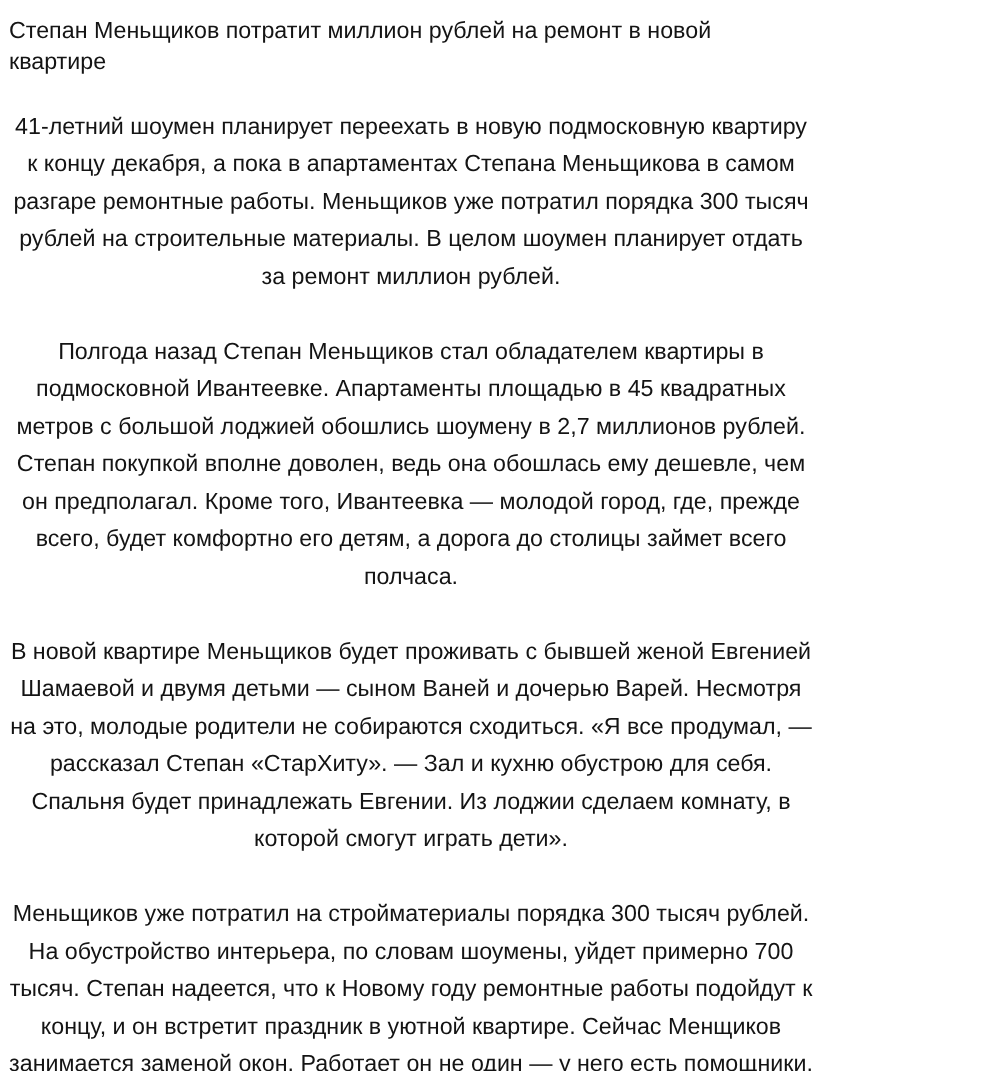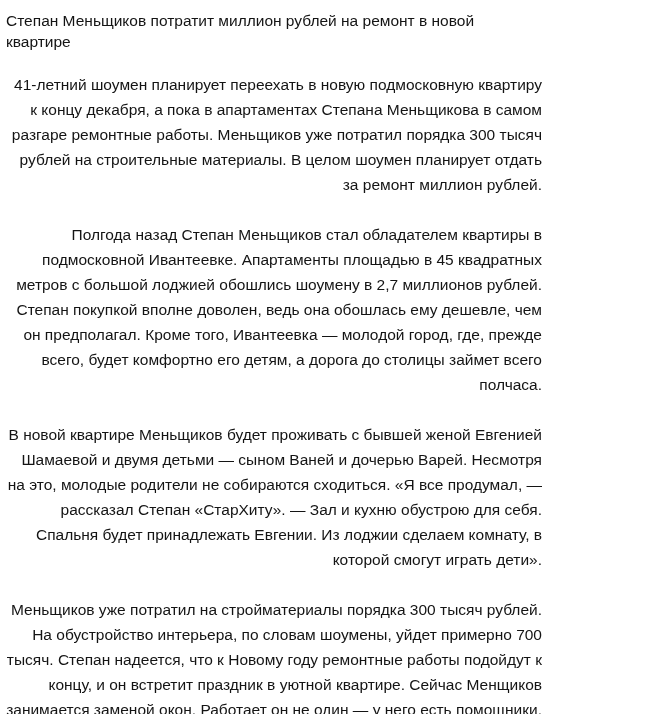--- a/index.html
+++ b/index.html
@@ -23,21 +23,21 @@
     line-height: 21px;
     color: #141414;
     margin: 0 0 20px 0;
     font-weight: normal;
   }
   .article-body p {
     font-size: 15.5px;
     line-height: 25px;
     color: #141414;
     margin: 0 0 25px 0;
-    text-align: right;
+    text-align: center;
   }
   .article-body p:last-child {
     margin-bottom: 0;
   }
 </style>
 </head>
 <body>
 
 <div class="article">
   <h1 class="article-title">Степан Меньщиков потратит миллион рублей на ремонт в новой квартире</h1>

